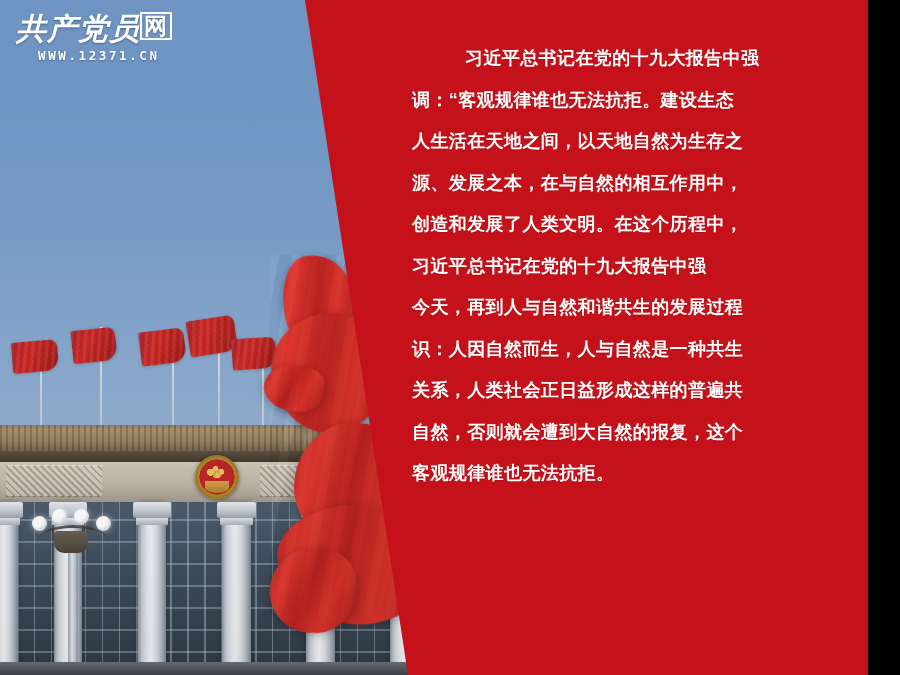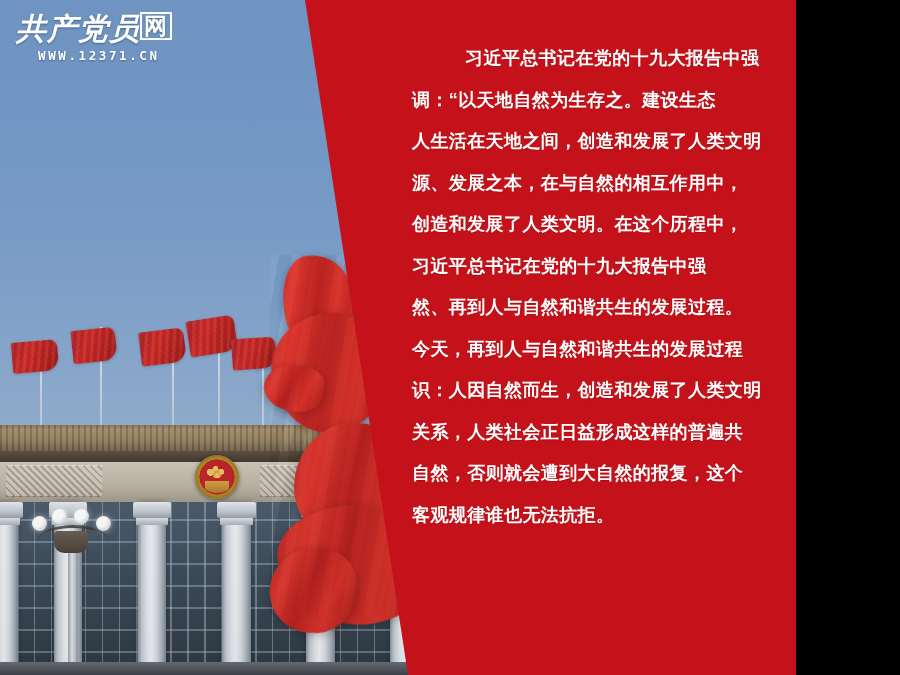--- a/index.html
+++ b/index.html
@@ -3,21 +3,21 @@
 <meta charset="utf-8">
 <title>共产党员网 宣传图</title>
 <style>
   html, body {
     margin: 0;
     padding: 0;
     background: #000;
   }
   #poster {
     position: relative;
-    width: 796px;
+    width: 868px;
     height: 675px;
     overflow: hidden;
     font-family: "Liberation Sans", "DejaVu Sans", sans-serif;
     background: #4d7c0f;
     user-select: none;
   }
 
   
   .red-panel {
     position: absolute;
@@ -378,26 +378,25 @@
     </div>
   </div>
 
   <div class="logo">
     <div class="logo-mark"><span>共产党员</span><span class="boxed">网</span></div>
     <div class="logo-url">WWW.12371.CN</div>
   </div>
 
   <div class="quote">
     <div class="quote-line indent">习近平总书记在党的十九大报告中强</div>
-    <div class="quote-line">调：“以天地自然为生存之。建设生态</div>
-    <div class="quote-line">人生活在天地之间，创造和发展了人类文明</div>
+    <div class="quote-line">调：“客观规律谁也无法抗拒。建设生态</div>
+    <div class="quote-line">人生活在天地之间，以天地自然为生存之</div>
     <div class="quote-line">源、发展之本，在与自然的相互作用中，</div>
     <div class="quote-line">创造和发展了人类文明。在这个历程中，</div>
     <div class="quote-line">习近平总书记在党的十九大报告中强</div>
-    <div class="quote-line">然、再到人与自然和谐共生的发展过程。</div>
     <div class="quote-line">今天，再到人与自然和谐共生的发展过程</div>
-    <div class="quote-line">识：人因自然而生，创造和发展了人类文明</div>
+    <div class="quote-line">识：人因自然而生，人与自然是一种共生</div>
     <div class="quote-line">关系，人类社会正日益形成这样的普遍共</div>
     <div class="quote-line">自然，否则就会遭到大自然的报复，这个</div>
     <div class="quote-line">客观规律谁也无法抗拒。</div>
   </div>
 
 </div>
 
 </body></html>

